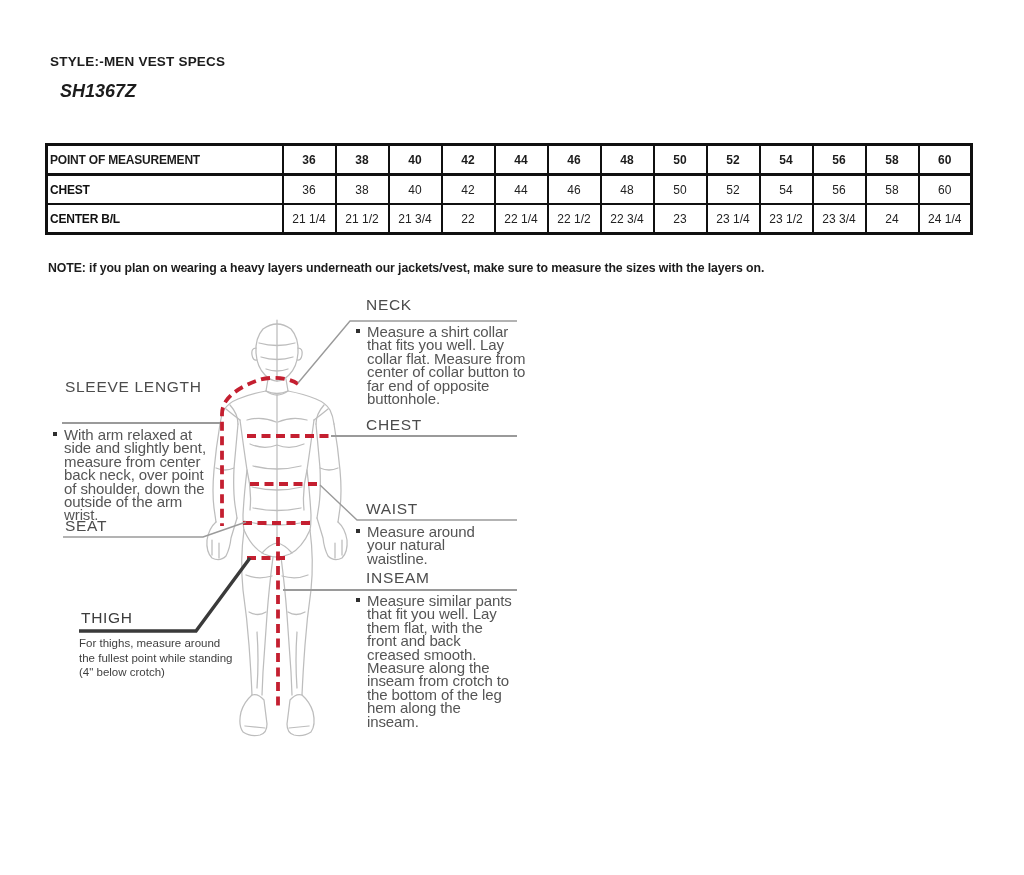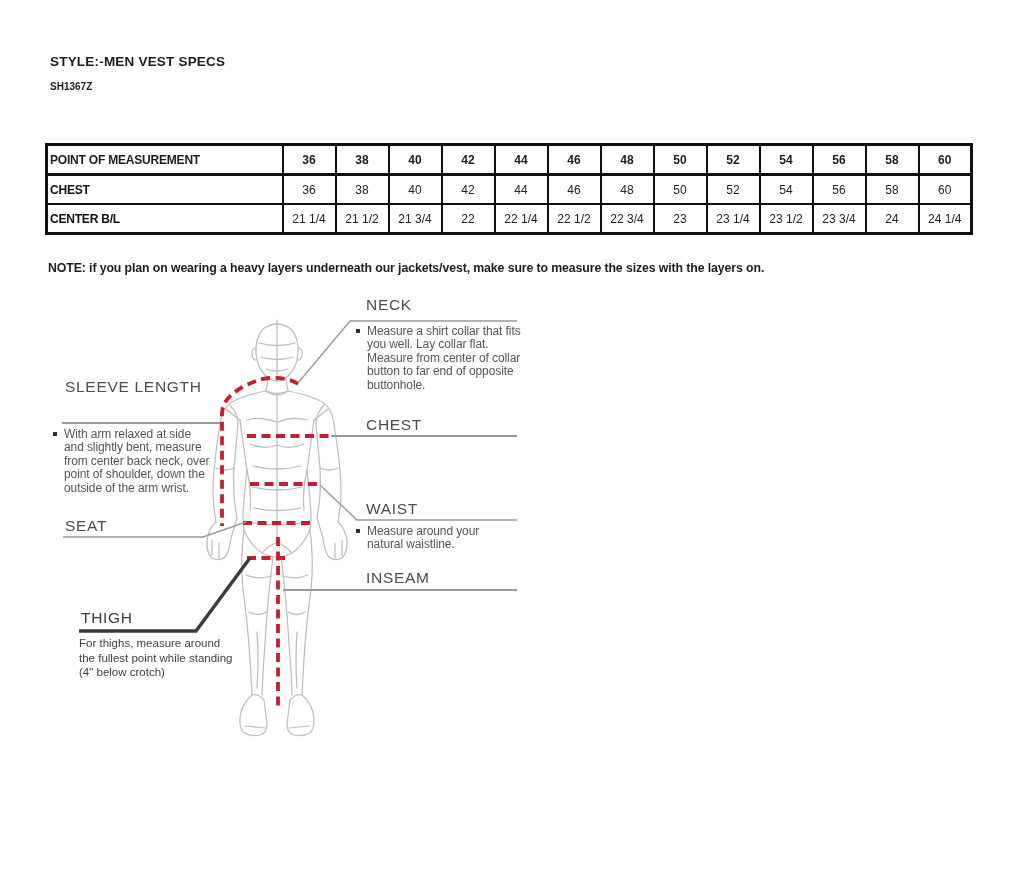--- a/index.html
+++ b/index.html
@@ -9,22 +9,22 @@
     background:#ffffff;
     font-family:"Liberation Sans","DejaVu Sans",sans-serif;
     color:var(--text-black,#1c1c1c);
     overflow:hidden;
   }
   .doc-title{
     position:absolute;left:50px;top:54px;
     font-size:13.5px;font-weight:bold;letter-spacing:0.2px;
   }
   .style-number{
-    position:absolute;left:50px;top:81px;
-    font-size:10px;font-weight:bold;
+    position:absolute;left:60px;top:81px;
+    font-size:18px;font-weight:bold;font-style:italic;
   }
   table.size-table{
     position:absolute;left:45px;top:143px;
     width:926px;
     border-collapse:collapse;
     table-layout:fixed;
   }
   table.size-table{border:3px solid #101010;}
   table.size-table th,
   table.size-table td{
@@ -64,21 +64,21 @@
     position:absolute;
     font-size:15.5px;
     letter-spacing:0.7px;
     color:var(--label-gray,#4c4c4c);
     white-space:nowrap;
   }
   .callout-desc{
     position:absolute;
     display:flex;
     align-items:flex-start;
-    font-size:12px;
+    font-size:15px;
     line-height:13.4px;
     color:var(--desc-gray,#555555);
     letter-spacing:-0.1px;
   }
   .bullet{
     flex:0 0 auto;
     width:4px;height:4px;
     background:#2f2f2f;
     margin:4px 7px 0 0;
   }
@@ -249,20 +249,24 @@
 
   <div class="callout-title co-chest-title">CHEST</div>
 
   <div class="callout-title co-waist-title">WAIST</div>
   <div class="callout-desc co-waist-desc">
     <span class="bullet"></span>
     <span>Measure around your natural waistline.</span>
   </div>
 
   <div class="callout-title co-inseam-title">INSEAM</div>
+  <div class="callout-desc co-inseam-desc">
+    <span class="bullet"></span>
+    <span>Measure similar pants that fit you well. Lay them flat, with the front and back creased smooth. Measure along the inseam from crotch to the bottom of the leg hem along the inseam.</span>
+  </div>
 
   <div class="callout-title co-sleeve-title">SLEEVE LENGTH</div>
   <div class="callout-desc co-sleeve-desc">
     <span class="bullet"></span>
     <span>With arm relaxed at side and slightly bent, measure from center back neck, over point of shoulder, down the outside of the arm wrist.</span>
   </div>
 
   <div class="callout-title co-seat-title">SEAT</div>
 
   <div class="callout-title co-thigh-title">THIGH</div>

